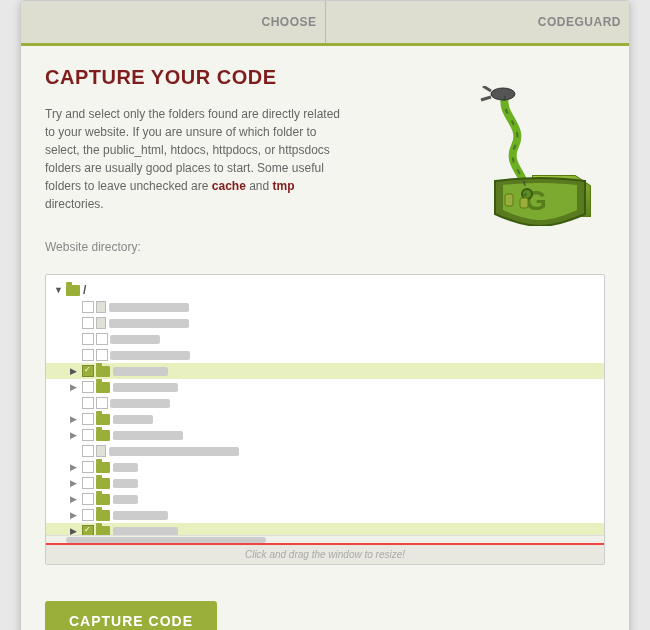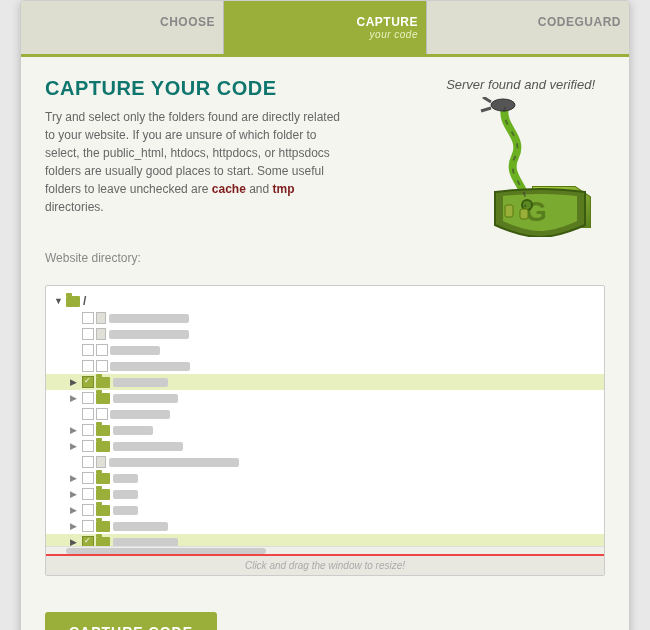--- a/index.html
+++ b/index.html
@@ -65,24 +65,24 @@
       display: flex;
       align-items: flex-start;
       margin-bottom: 14px;
     }
 
     .header-text { flex: 1; }
 
     .page-title {
       font-size: 20px;
       font-weight: bold;
-      color: #0f766e;
+      color: #7f1d1d;
       text-transform: uppercase;
       letter-spacing: 0.5px;
-      margin-bottom: 8px;
+      margin-bottom: 16px;
     }
 
     .page-description {
       font-size: 12px;
       color: #666;
       line-height: 1.5;
       max-width: 300px;
     }
     .page-description strong { font-weight: bold; color: #7f1d1d; }
 
@@ -266,40 +266,35 @@
   </style>
 </head>
 <body>
 
 <div class="window">
 
   <div class="tabs">
     <div class="tab">
       <span>CHOOSE</span>
     </div>
-    <div class="tab active">
-      <span>CAPTURE</span>
-      <span class="tab-subtitle">your code</span>
-    </div>
     <div class="tab">
       <span>CODEGUARD</span>
     </div>
   </div>
 
   <div class="content">
     <div class="content-header">
       <div class="header-text">
         <h1 class="page-title">CAPTURE YOUR CODE</h1>
         <p class="page-description">
           <span>Try and select only the folders found are directly related to your website. If you are unsure of which folder to select, the public_html, htdocs, httpdocs, or httpsdocs folders are usually good places to start. Some useful folders to leave unchecked are </span><strong>cache</strong><span> and </span><strong>tmp</strong><span> directories.</span>
         </p>
       </div>
 
       <div class="robot-area">
-        <div class="server-verified">Server found and verified!</div>
 
         <svg class="robot-svg" width="160" height="140" viewBox="0 0 160 140">
 
           <path d="M60,10 C55,30 80,40 70,60 C60,80 85,90 80,110" stroke="#6ab020" stroke-width="8" fill="none" stroke-linecap="round"></path>
 
           <ellipse cx="58" cy="8" rx="12" ry="6" fill="#555" stroke="#333" stroke-width="1"></ellipse>
           <line x1="46" y1="5" x2="38" y2="0" stroke="#555" stroke-width="3"></line>
           <line x1="46" y1="11" x2="36" y2="14" stroke="#555" stroke-width="3"></line>
 
           <path d="M88,90 L130,90 L145,100 L145,130 L88,130 Z" fill="#7a9a20" stroke="#5a7a10" stroke-width="2"></path>

